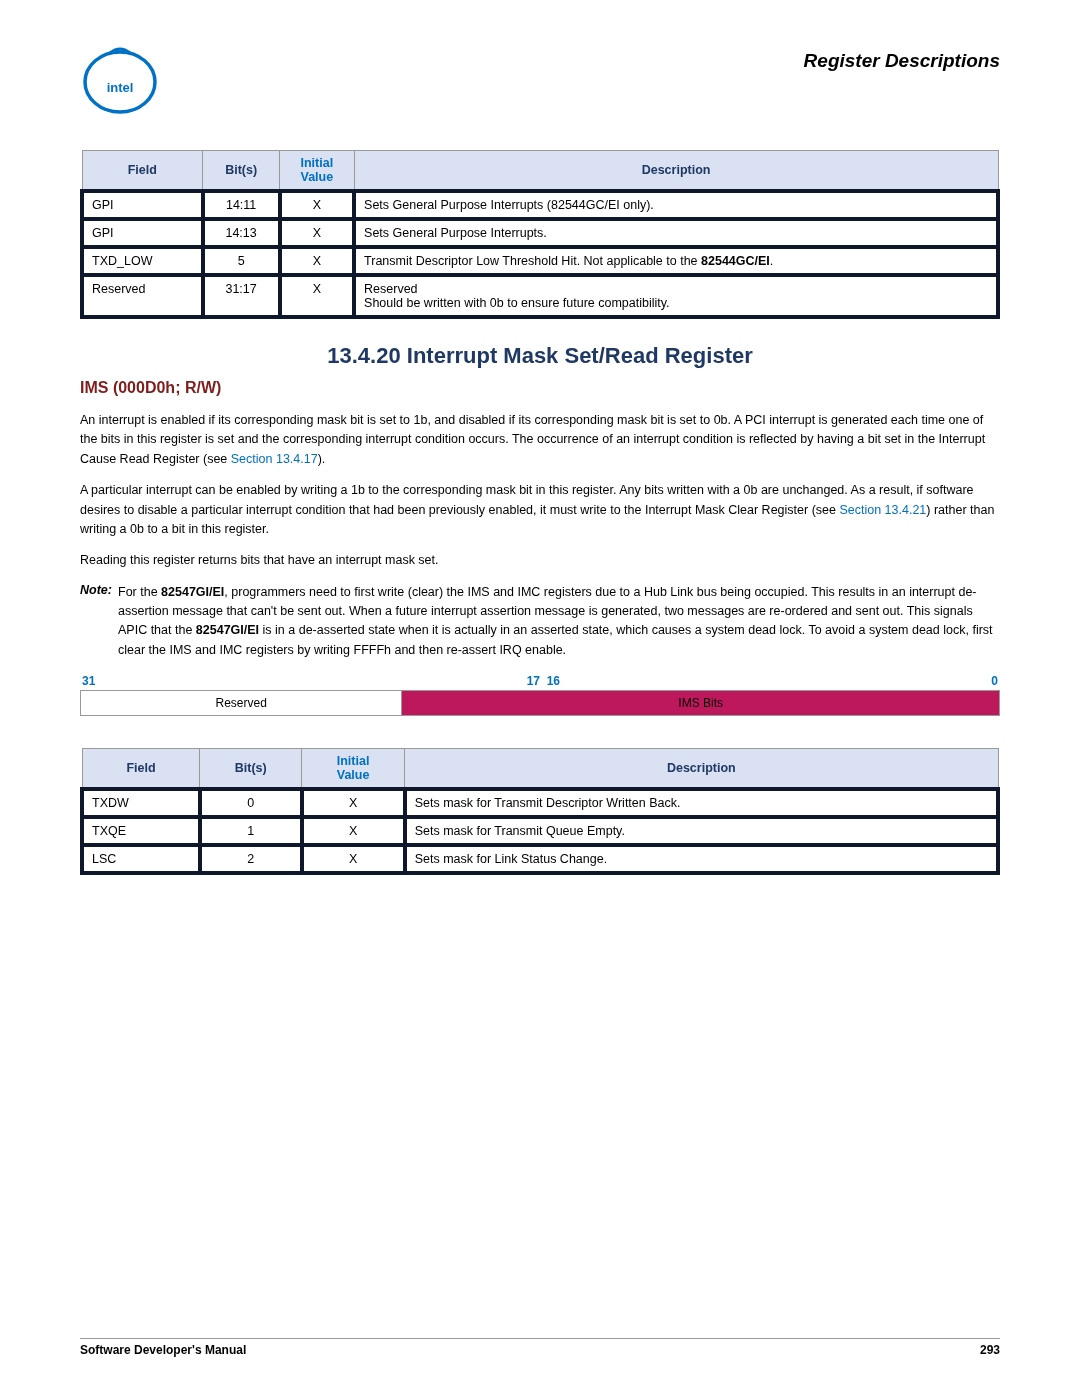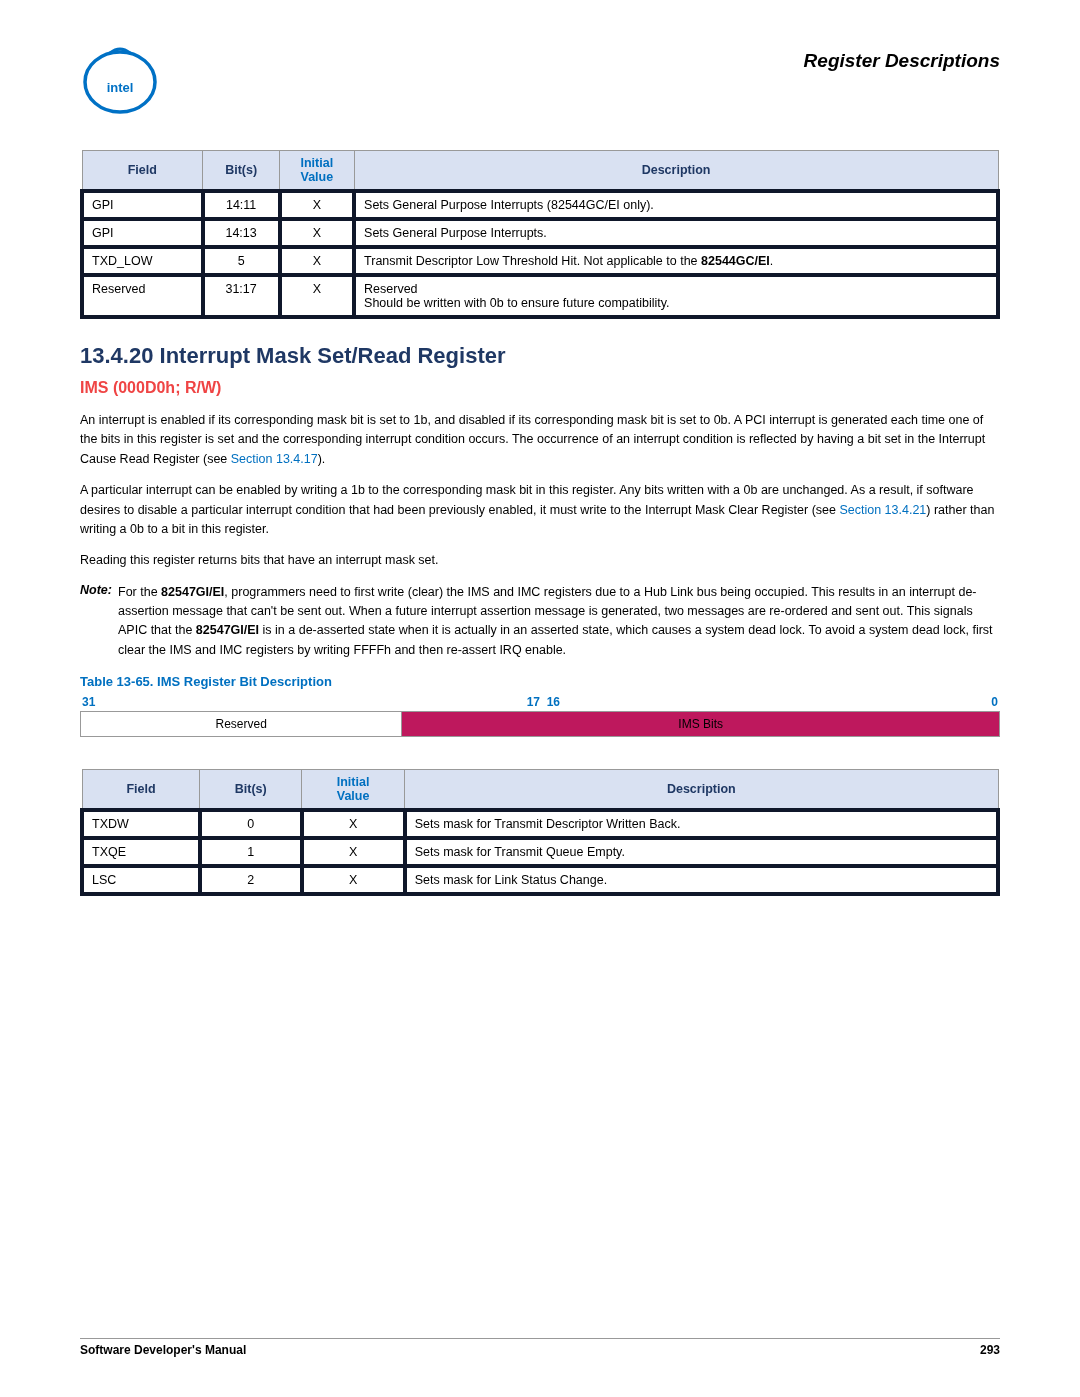--- a/index.html
+++ b/index.html
@@ -60,25 +60,26 @@
       vertical-align: top;
     }
     table td.center { text-align: center; }
     
     .section-heading {
       font-size: 22px;
       font-weight: bold;
       color: #1f3864;
       margin-bottom: 10px;
       margin-top: 10px;
+      text-align: center;
     }
     .subsection-heading {
       font-size: 16px;
       font-weight: bold;
-      color: #ef4444;
+      color: #7f1d1d;
       margin-bottom: 14px;
     }
     .body-text {
       font-size: 12.5px;
       line-height: 1.55;
       margin-bottom: 12px;
       color: #000;
     }
     .body-text a, .link {
       color: #0070c0;
@@ -229,21 +230,20 @@
 
   <p class="body-text">Reading this register returns bits that have an interrupt mask set.</p>
 
   <div class="note-block">
     <span class="note-label">Note:</span>
     <span class="note-text">
       For the <strong>82547GI/EI</strong>, programmers need to first write (clear) the IMS and IMC registers due to a Hub Link bus being occupied. This results in an interrupt de-assertion message that can't be sent out. When a future interrupt assertion message is generated, two messages are re-ordered and sent out. This signals APIC that the <strong>82547GI/EI</strong> is in a de-asserted state when it is actually in an asserted state, which causes a system dead lock. To avoid a system dead lock, first clear the IMS and IMC registers by writing FFFFh and then re-assert IRQ enable.
     </span>
   </div>
 
-  <div class="table-caption">Table 13-65. IMS Register Bit Description</div>
 
   <div class="bit-diagram">
     <div class="bit-labels">
       <span class="bit-label">31</span>
       <span class="bit-label">17&nbsp;&nbsp;16</span>
       <span class="bit-label">0</span>
     </div>
     <div class="bit-bar">
       <div class="bit-segment bit-reserved">Reserved</div>
       <div class="bit-segment bit-ims">IMS Bits</div>

